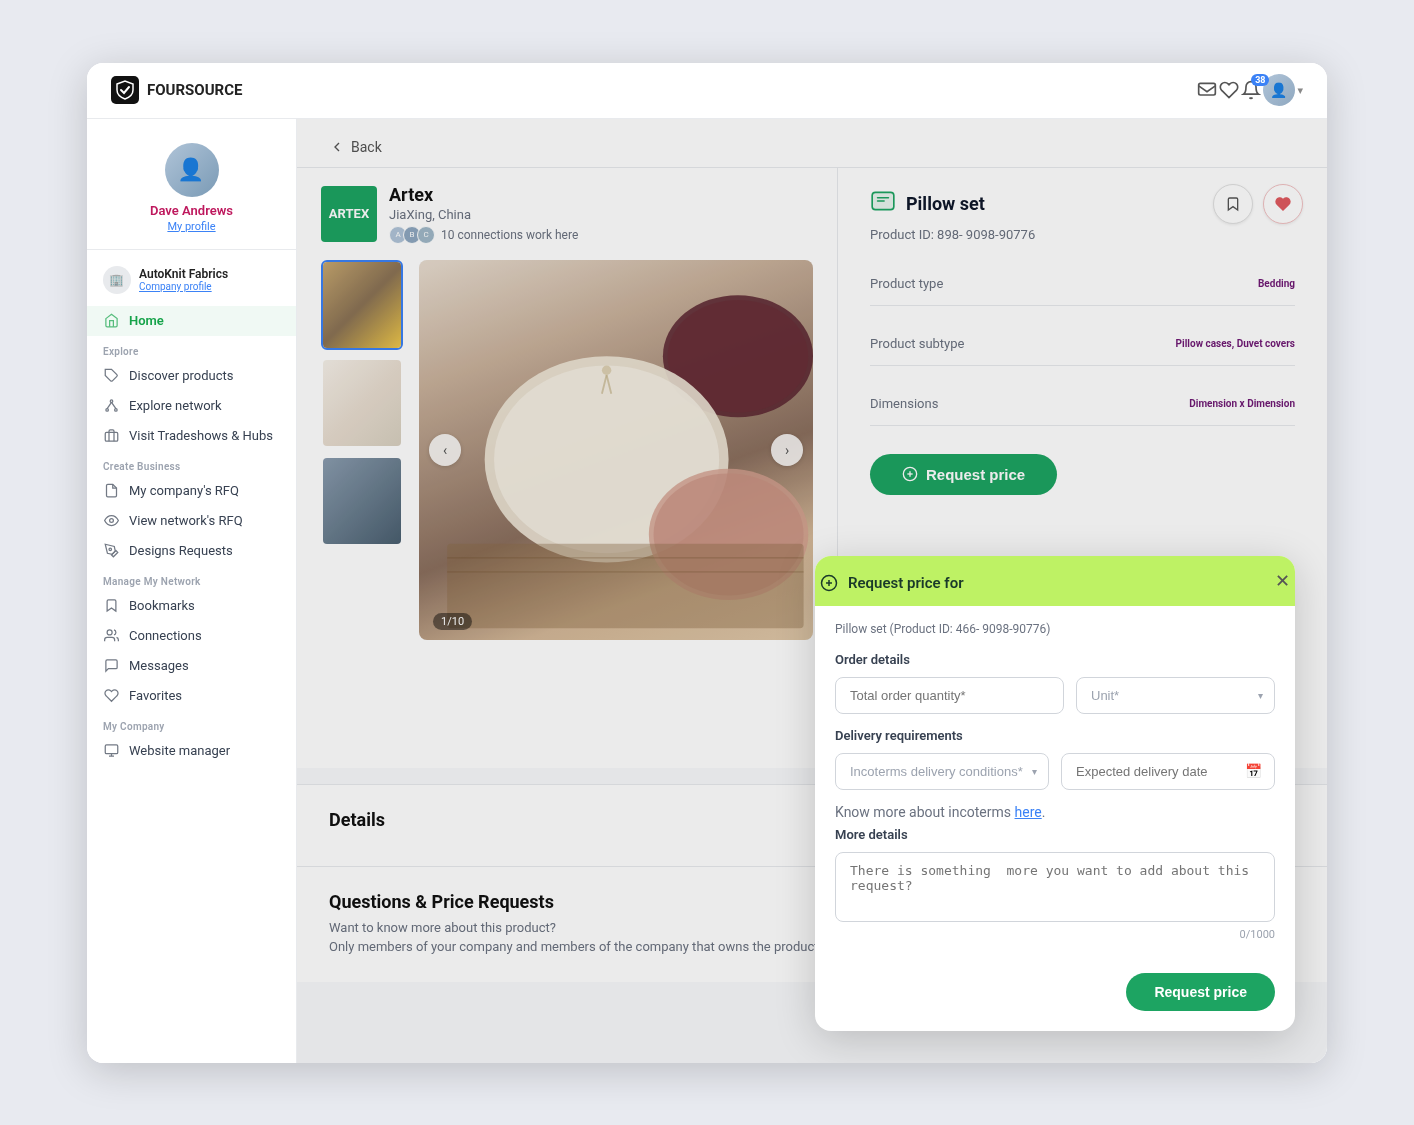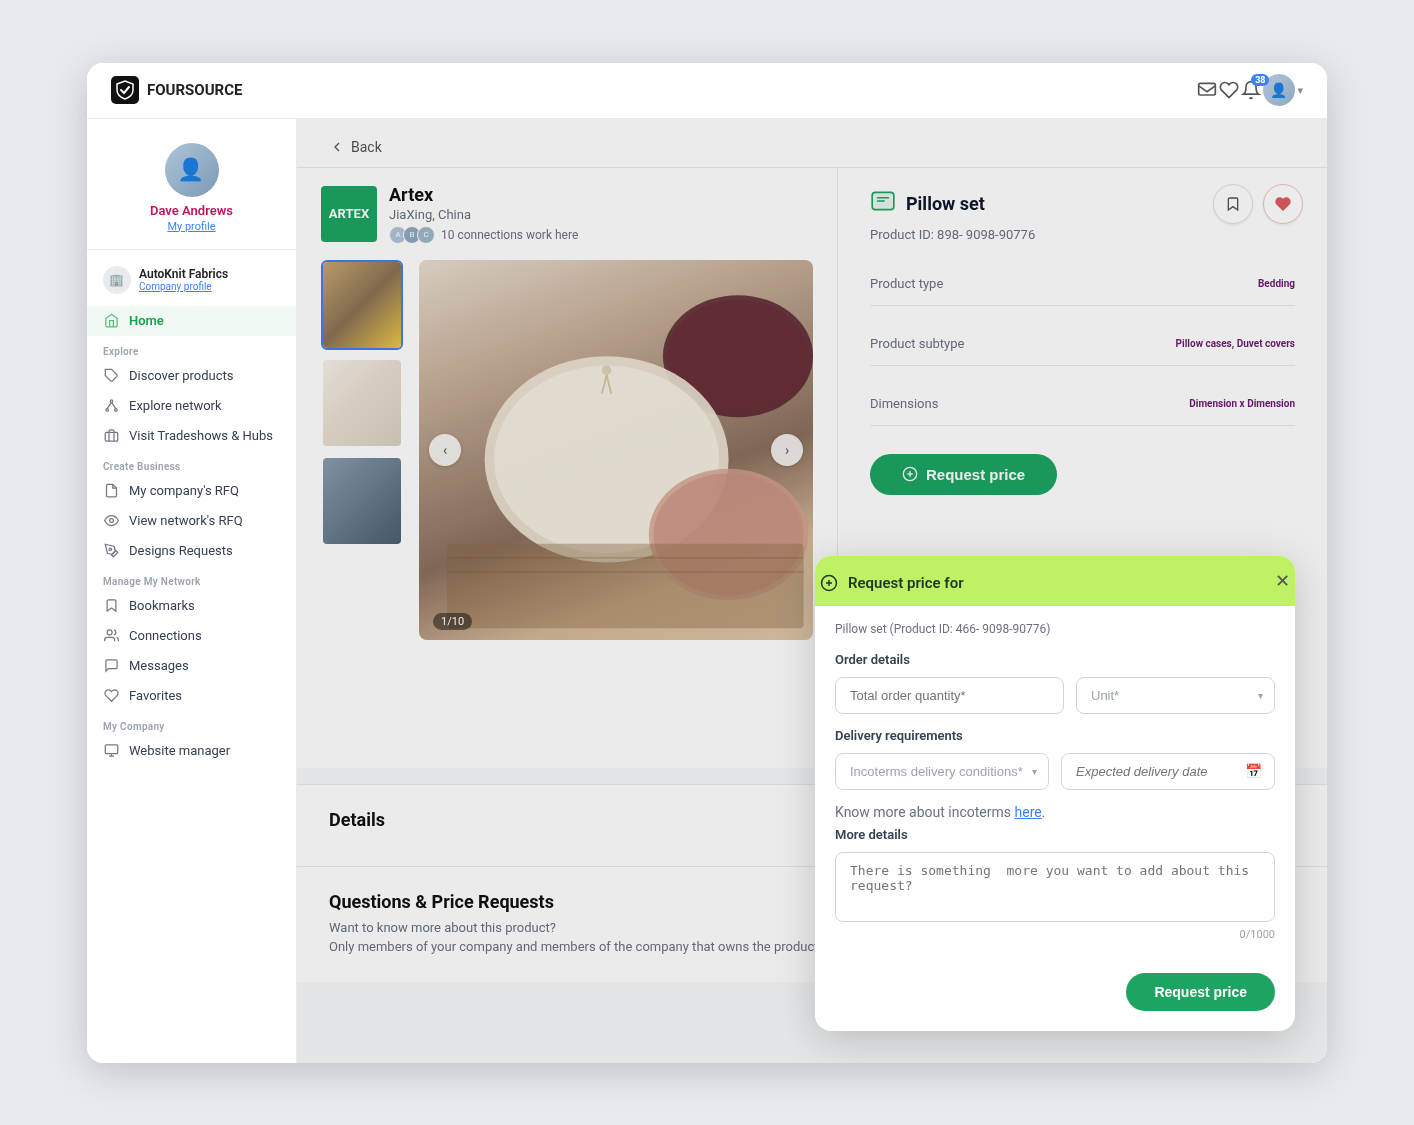--- a/index.html
+++ b/index.html
@@ -977,21 +977,21 @@
 
             <div class="modal-section-label">Delivery requirements</div>
             <div class="modal-row">
               <div class="select-wrapper">
                 <select>
                   <option value="">Incoterms delivery conditions*</option>
                 </select>
                 <span class="select-arrow">▾</span>
               </div>
               <div class="date-input-wrapper">
-                <input class="modal-input" type="text" style="padding-right: 36px; font-style: italic;" placeholder="Expected delivery date">
+                <input class="modal-input" type="text" style="padding-right: 36px;" placeholder="Expected delivery date">
                 <span class="date-icon">📅</span>
               </div>
             </div>
 
             <div class="incoterms-note">
               <span>Know more about incoterms</span>
               <a href="#">here</a>.
             </div>
 
             <div class="modal-section-label">More details</div>

